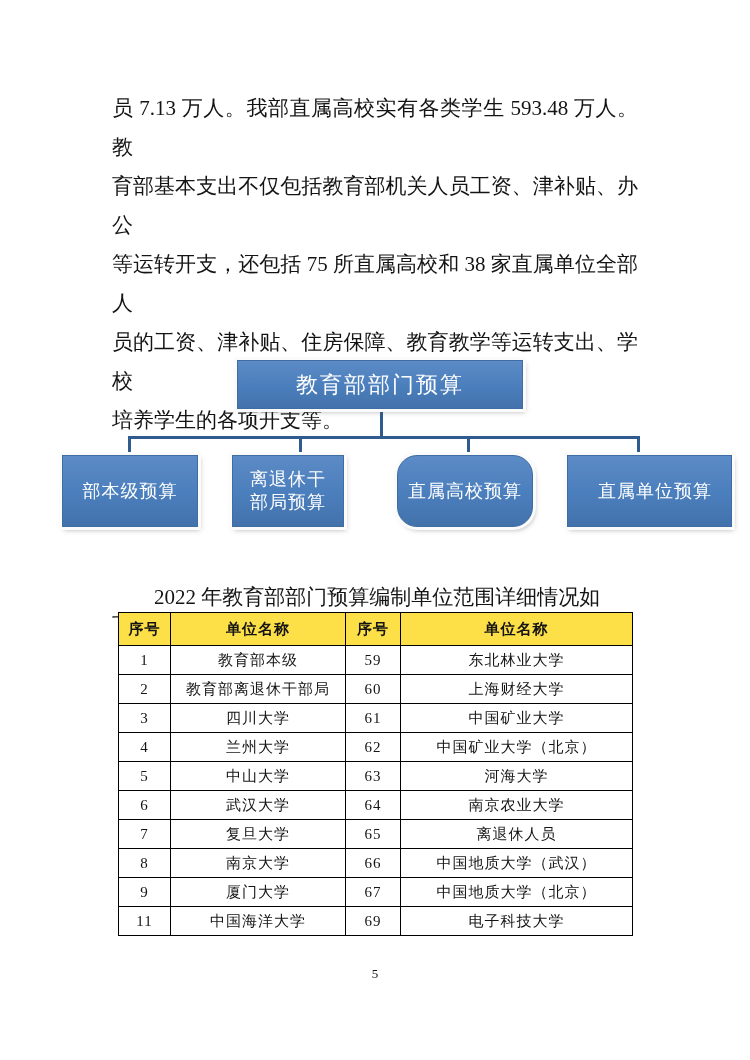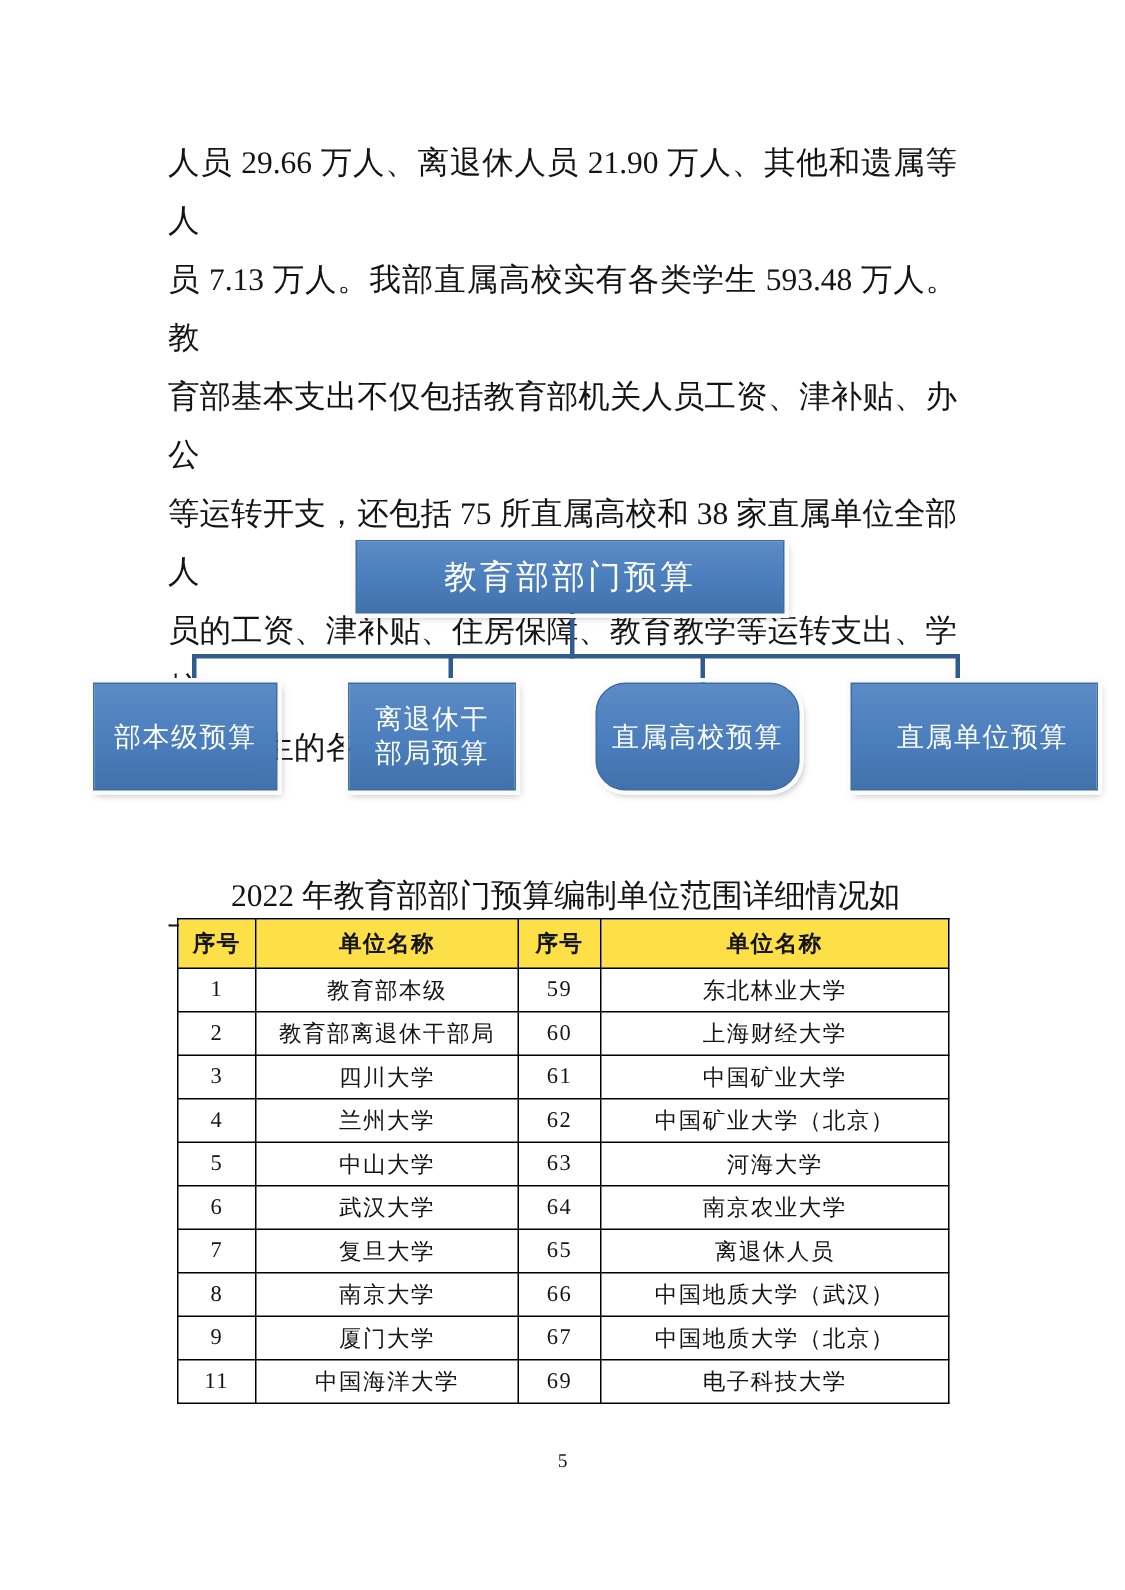--- a/index.html
+++ b/index.html
@@ -27,21 +27,21 @@
     position:absolute; display:flex; align-items:center; justify-content:center;
     background:linear-gradient(180deg,#5c8bc6 0%,#4a7ebc 55%,#4372ab 100%);
     border:1px solid #3e6ca3; color:#ffffff; text-align:center;
     box-shadow:0 0 0 3px #fbfbfb, 2px 3px 5px rgba(90,90,90,0.45);
     box-sizing:border-box; z-index:2;
   }
   .node.root { left:237px; top:360px; width:286px; height:49px;
                font-size:22px; letter-spacing:2px; }
   .node.child { top:455px; height:72px; font-size:18px; line-height:23px;
                 letter-spacing:1px; padding:0 9px; }
-  .node.c1 { left:62px;  width:123px; }
+  .node.c1 { left:62px;  width:136px; }
   .node.c2 { left:232px; width:112px; }
   .node.c3 { left:397px; width:136px;border-radius:20px; }
   .node.c4 { left:567px; width:165px;padding-left:20px; }
 
   
   .caption { position:absolute; left:112px; top:567px; width:526px;
              font-size:21px; text-indent:42px;margin-top:16px; }
 
   
   table.units { position:absolute; left:118px; top:612px; width:514px;
@@ -57,21 +57,20 @@
   
   .pagenum { position:absolute; left:0; top:966px; width:750px;
              text-align:center; font-size:13px; }
 </style>
 </head>
 <body>
 
 <div class="page">
 
   <div class="para">
-    <div class="pline">人员 29.66 万人、离退休人员 21.90 万人、其他和遗属等人</div>
     <div class="pline">员 7.13 万人。我部直属高校实有各类学生 593.48 万人。教</div>
     <div class="pline">育部基本支出不仅包括教育部机关人员工资、津补贴、办公</div>
     <div class="pline">等运转开支，还包括 75 所直属高校和 38 家直属单位全部人</div>
     <div class="pline">员的工资、津补贴、住房保障、教育教学等运转支出、学校</div>
     <div class="pline last">培养学生的各项开支等。</div>
   </div>
 
   <div>
     <div class="connector riser"></div>
     <div class="connector hline"></div>

